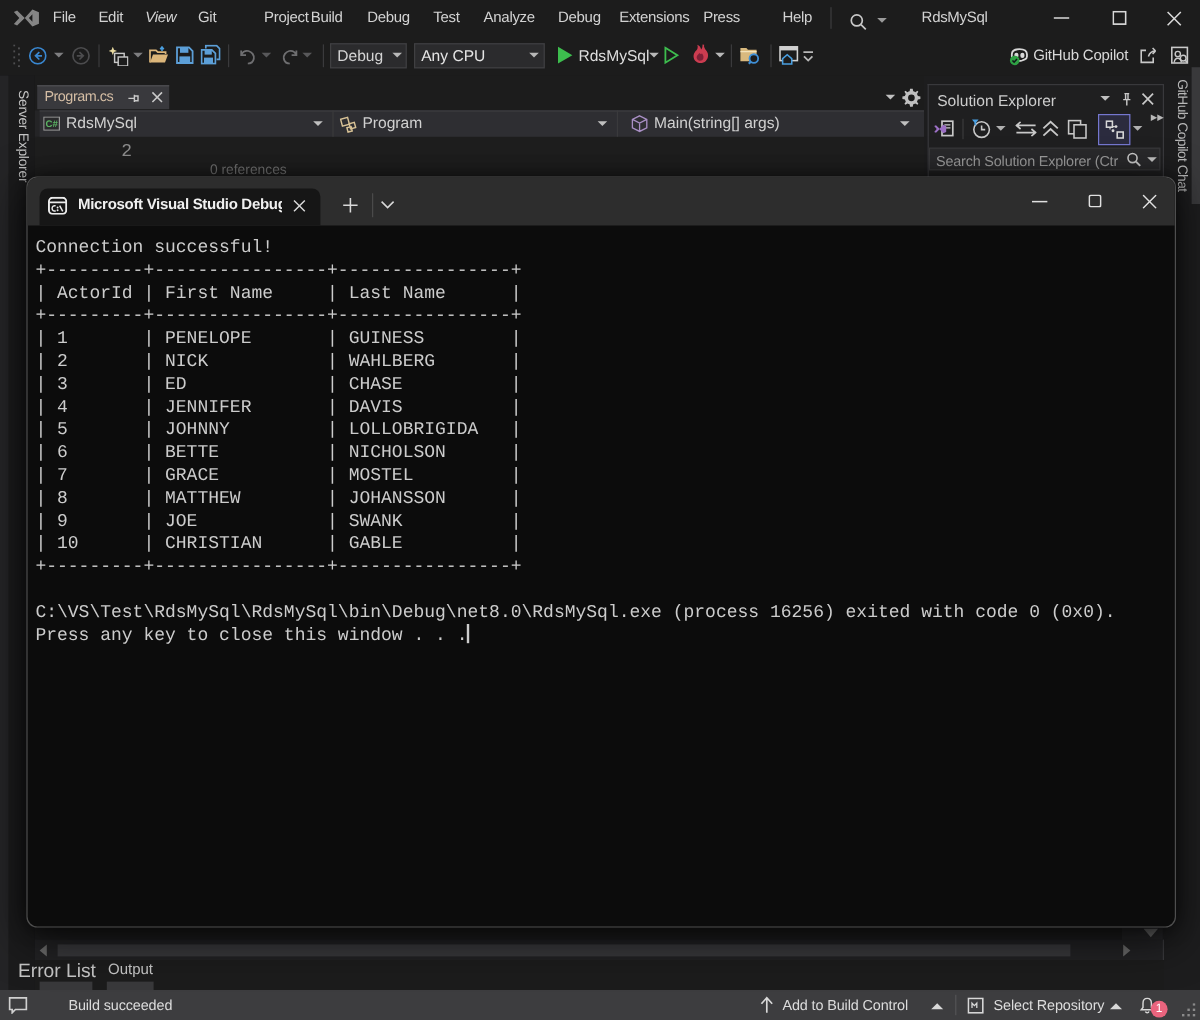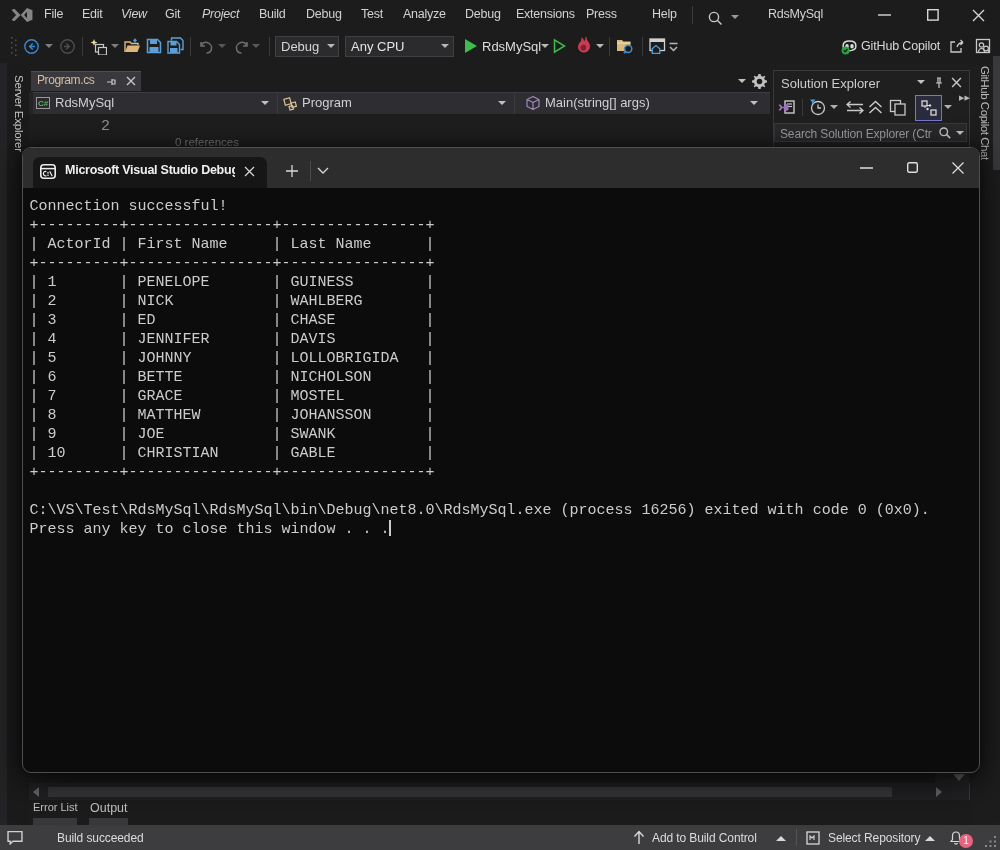--- a/index.html
+++ b/index.html
@@ -18,21 +18,21 @@
 
   <div class="abs" id="titlebar" style="left:0;top:0;width:1000px;height:30px;background:#1c1c1c;"></div>
 
   <svg class="abs" style="left:11px;top:5px;" width="22" height="20" viewBox="0 0 24 22">
     <path d="M0.5 5.5 L3.5 4.2 L10.5 11 L17.5 3.2 L23.5 5.8 V16.2 L17.5 18.8 L10.5 11 L3.5 17.8 L0.5 16.5 L5.5 11 Z M17.5 7.5 L14.3 11 L17.5 14.5 Z" fill="#858585" fill-rule="evenodd"></path>
   </svg>
   <span class="abs menu" style="left:44px;top:7px;">File</span>
   <span class="abs menu" style="left:82px;top:7px;">Edit</span>
   <span class="abs menu" style="left:121px;top:7px;font-style:italic;">View</span>
   <span class="abs menu" style="left:165px;top:7px;">Git</span>
-  <span class="abs menu" style="left:202px;top:7px;font-style:italic;">Project</span>
+  <span class="abs menu" style="left:220px;top:7px;">Project</span>
   <span class="abs menu" style="left:259px;top:7px;">Build</span>
   <span class="abs menu" style="left:306px;top:7px;">Debug</span>
   <span class="abs menu" style="left:361px;top:7px;">Test</span>
   <span class="abs menu" style="left:403px;top:7px;">Analyze</span>
   <span class="abs menu" style="left:465px;top:7px;">Debug</span>
   <span class="abs menu" style="left:516px;top:7px;">Extensions</span>
   <span class="abs menu" style="left:586px;top:7px;">Press</span>
   <span class="abs menu" style="left:652px;top:7px;">Help</span>
   <div class="abs sep" style="left:692px;top:6px;height:18px;background:#3c3c3e;"></div>
 
@@ -284,21 +284,21 @@
   <div class="abs caret" style="left:956px;top:131px;border-top-color:#c0c0c0;"></div>
 
   <div class="abs" style="left:29px;top:773px;width:941px;height:27px;background:#1d1d1e;"></div>
   <div class="abs" style="left:935px;top:773px;width:34px;height:27px;background:#252527;"></div>
   <div class="abs" style="left:953px;top:774px;width:0;height:0;border-left:6px solid transparent;border-right:6px solid transparent;border-top:7px solid #6a6a6a;"></div>
   <div class="abs" style="left:29px;top:783px;width:941px;height:17px;background:#222224;border-right:1px solid #39393c;"></div>
   <div class="abs" style="left:48px;top:787px;width:844px;height:10px;background:#39393c;"></div>
   <div class="abs" style="left:33px;top:787px;width:0;height:0;border-top:5px solid transparent;border-bottom:5px solid transparent;border-right:6px solid #6a6a6a;"></div>
   <div class="abs" style="left:936px;top:787px;width:0;height:0;border-top:5px solid transparent;border-bottom:5px solid transparent;border-left:6px solid #6a6a6a;"></div>
 
-  <span class="abs" style="left:33px;top:801px;font-size:11px;color:#c6c6c6;">Error List</span>
+  <span class="abs" style="left:15px;top:801px;font-size:16px;color:#c6c6c6;">Error List</span>
   <span class="abs" style="left:90px;top:801px;font-size:12.5px;color:#c6c6c6;">Output</span>
   <div class="abs" style="left:33px;top:818px;width:44px;height:7px;background:#39393b;"></div>
   <div class="abs" style="left:89px;top:818px;width:39px;height:7px;background:#39393b;"></div>
 
   <div class="abs" id="statusbar" style="left:0;top:825px;width:1000px;height:25px;background:#3d3d3f;"></div>
   <svg class="abs" style="left:6px;top:830px;" width="18" height="15" viewBox="0 0 16 14">
     <path d="M1.5 1.5 H14.5 V10.5 H6 L3.5 13 V10.5 H1.5 Z" fill="none" stroke="#d0d0d0" stroke-width="1.3"></path>
   </svg>
   <span class="abs" style="left:57px;top:831px;font-size:12px;letter-spacing:-0.1px;color:#dcdcdc;">Build succeeded</span>
   <svg class="abs" style="left:632px;top:830px;" width="14" height="15" viewBox="0 0 14 15">

